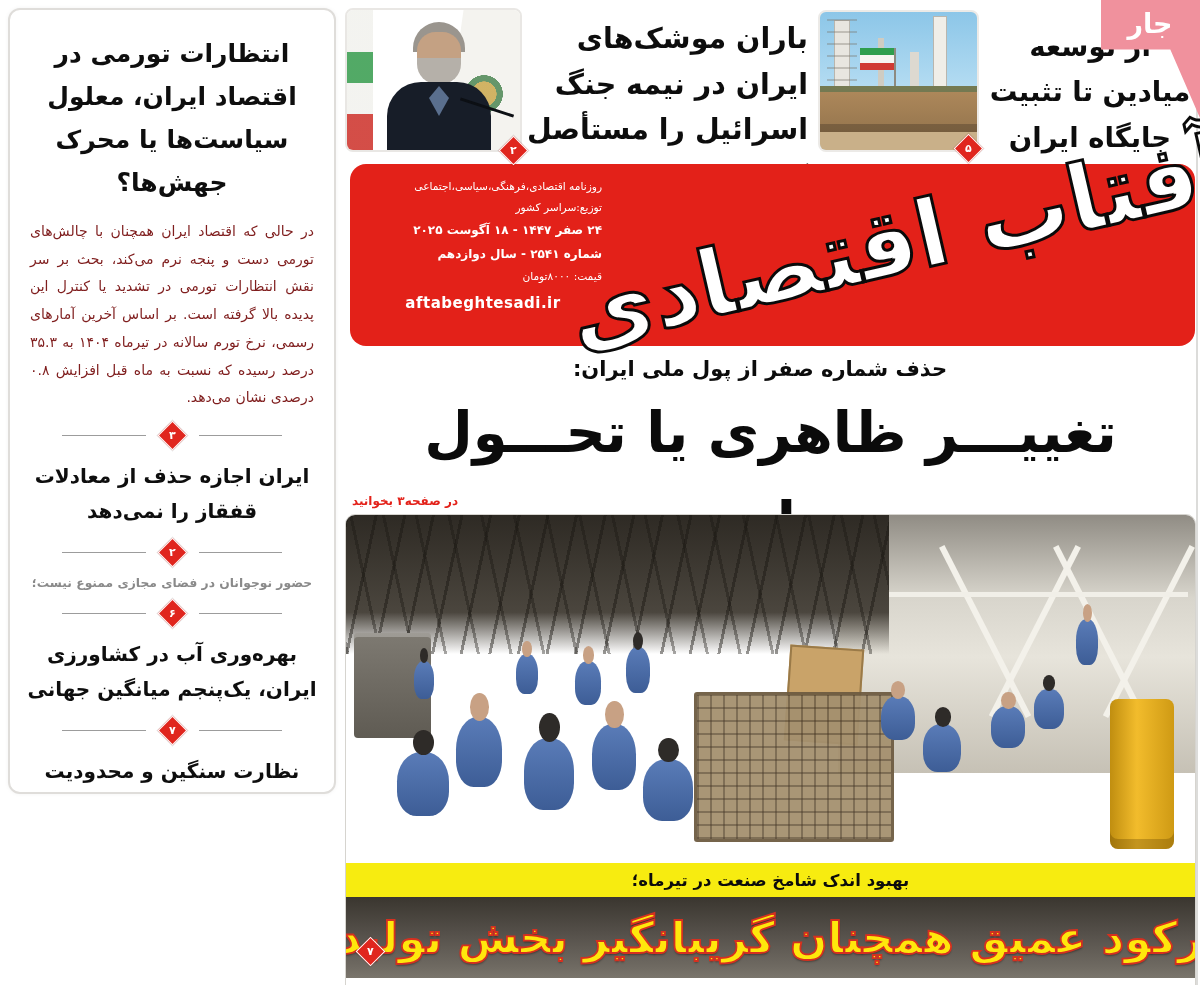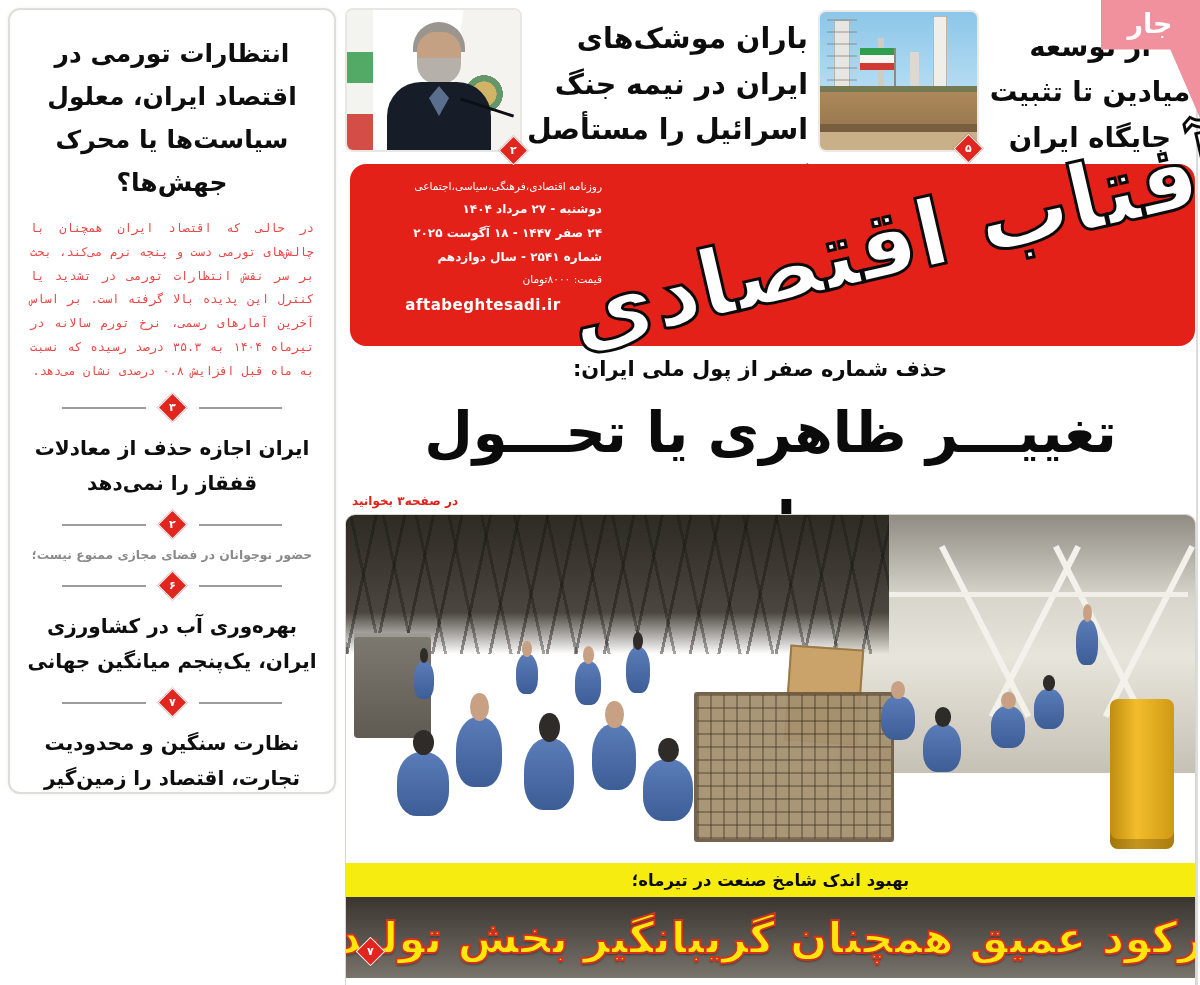--- a/index.html
+++ b/index.html
@@ -16,22 +16,22 @@
   
   #sidebar {
     left:8px; top:8px; width:328px; height:786px; background:#fff;
     border:2px solid #dfddda; border-radius:12px; box-shadow:0 0 4px rgba(0,0,0,.05);
     padding:16px 12px 10px; overflow:hidden;
   }
   .s-h { font-weight:800; text-align:center; color:#0e0e0e; }
   .s-h1 { font-size:25px; line-height:1.72; margin:6px 6px 0; }
   .s-h2 { font-size:20px; line-height:1.75; margin:2px 2px 0; }
   .s-body {
-    margin:14px 8px 0; font-size:12px; line-height:1.98; text-align:justify;
-    color:#ef4444; font-weight:500;font-family:Liberation Mono, monospace;
+    margin:14px 8px 0; font-size:14px; line-height:1.98; text-align:justify;
+    color:#7f1d1d; font-weight:500;
   }
   .s-kicker { font-size:12.3px; color:#8a8a8a; text-align:center; font-weight:600; margin-top:2px; }
   .sep { display:flex; align-items:center; gap:16px; margin:13px 40px; }
   .sep .line { flex:1; height:1.5px; background:#9c9c9c; }
   .diamond {
     width:21px; height:21px; background:#e0261e; transform:rotate(45deg);
     display:flex; align-items:center; justify-content:center; flex:none;
     border:1.5px solid #fff; box-shadow:0 0 0 1px rgba(0,0,0,.08);
   }
   .diamond span { transform:rotate(-45deg); color:#fff; font-size:11px; font-weight:700; }
@@ -254,21 +254,21 @@
 <div id="tr-headline" class="abs">از توسعه میادین تا تثبیت جایگاه ایران</div>
 
 <div id="jaaar-badge" class="abs">
   <div class="jb-text">جار</div>
 </div>
 
 <div id="masthead" class="abs">
   <div id="logo">آفتاب اقتصادی</div>
   <div class="mast-info">
     <span class="mi-line mi-small">روزنامه اقتصادی،فرهنگی،سیاسی،اجتماعی</span>
-    <span class="mi-line">دوشنبه - ۲۷ مرداد ۱۴۰۴</span>
+    <span class="mi-line mi-small">توزیع:سراسر کشور</span>
     <span class="mi-line">۲۴ صفر ۱۴۴۷ - ۱۸ آگوست ۲۰۲۵</span>
     <span class="mi-line">شماره ۲۵۴۱ - سال دوازدهم</span>
     <span class="mi-line mi-small">قیمت: ۸۰۰۰تومان</span>
     <span class="mi-line mi-url">aftabeghtesadi.ir</span>
   </div>
 </div>
 
 <div id="lead-kicker" class="abs">حذف شماره صفر از پول ملی ایران:</div>
 <div id="lead-headline" class="abs">تغییـــر ظاهری یا تحـــول بنیادین</div>
 <div id="read-more" class="abs">در صفحه۳ بخوانید</div>

